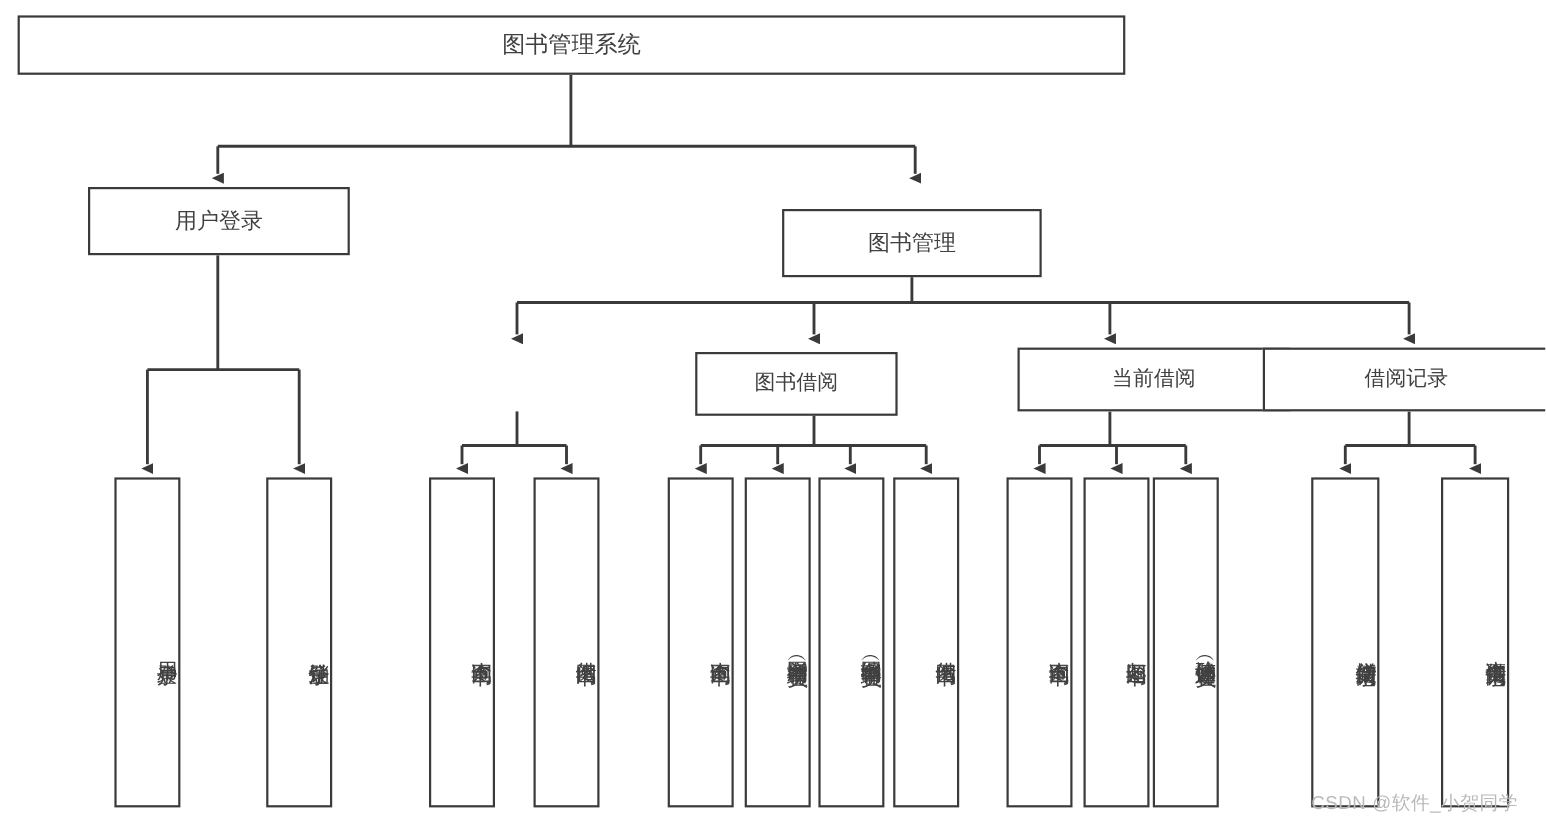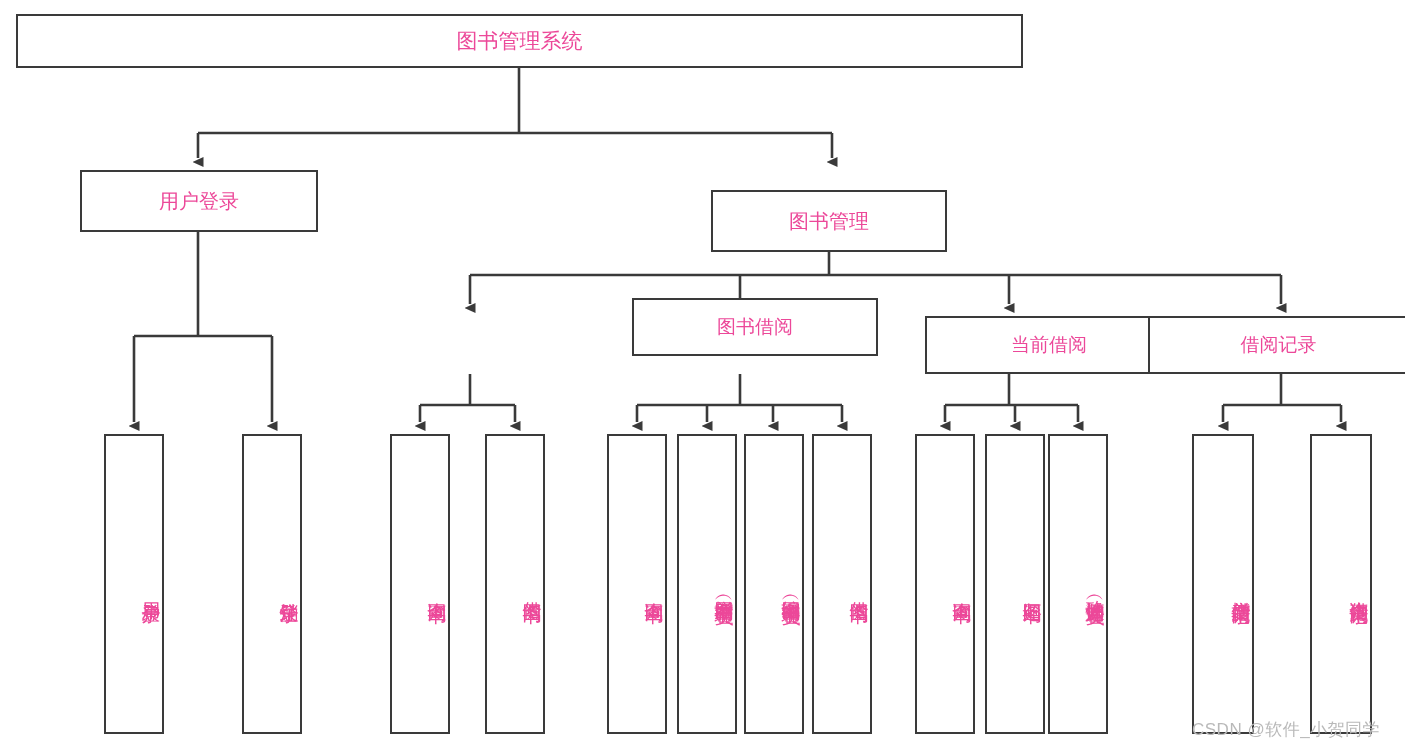--- a/index.html
+++ b/index.html
@@ -26,21 +26,21 @@
     pointer-events: none;
   }
   .node {
     position: absolute;
     box-sizing: border-box;
     background: #ffffff;
     border: 2px solid #3a3a3a;
     display: flex;
     align-items: center;
     justify-content: center;
-    color: #ec4899;
+    color: #404040;
     line-height: 1.12;
     text-align: center;
   }
   .node.root {
     font-size: 21px;
   }
   .node.level2 {
     font-size: 20px;
   }
   .node.level3 {
@@ -129,21 +129,21 @@
     <span>图书管理系统</span>
   </div>
 
   <div class="node level2" style="left:80px; top:170px; width:238px; height:62px;">
     <span>用户登录</span>
   </div>
   <div class="node level2" style="left:711px; top:170px; width:236px; height:62px;margin-top:20px;">
     <span>图书管理</span>
   </div>
 
-  <div class="node level3" style="left:632px; top:298px; width:246px; height:58px;font-family:Liberation Serif, serif;">
+  <div class="node level3" style="left:632px; top:320px; width:184px; height:58px;font-family:Liberation Serif, serif;">
     <span>图书借阅</span>
   </div>
   <div class="node level3" style="left:900px; top:316px; width:248px; height:58px;margin-left:25px;">
     <span>当前借阅</span>
   </div>
   <div class="node level3" style="left:1148px; top:316px; width:261px; height:58px;">
     <span>借阅记录</span>
   </div>
 
   <div class="node leaf" style="left:104px; top:434px; width:60px; height:300px;">

